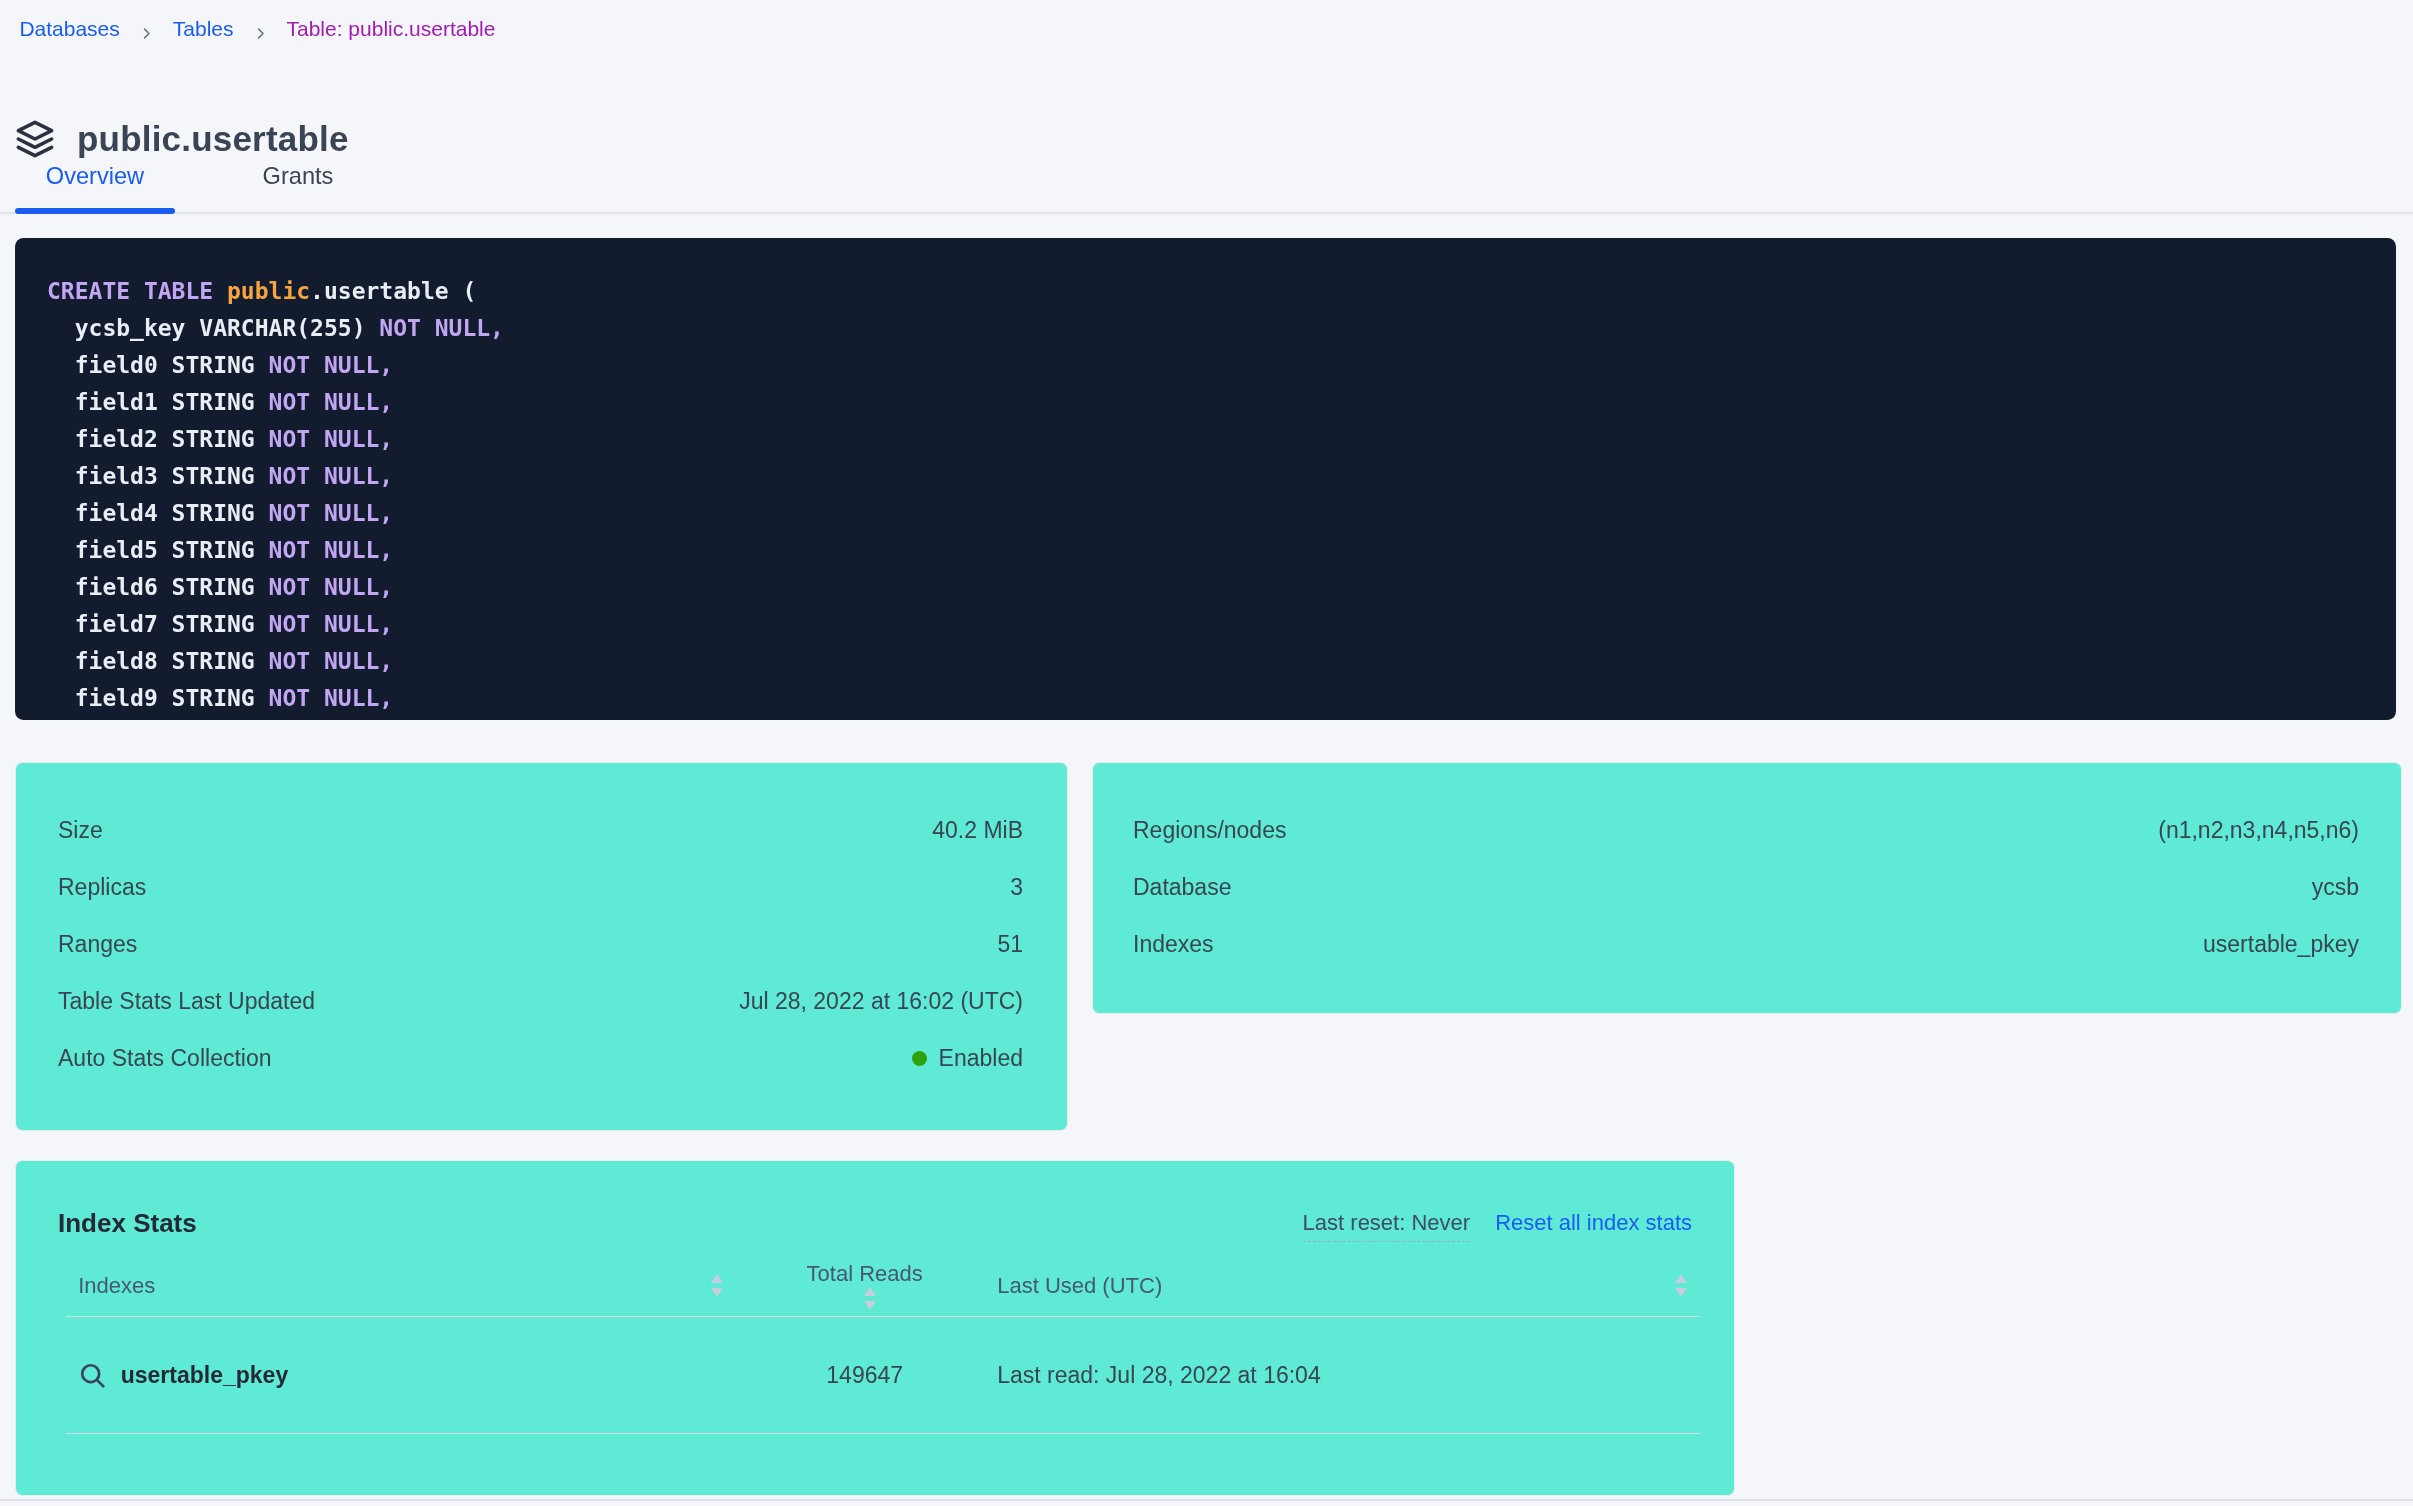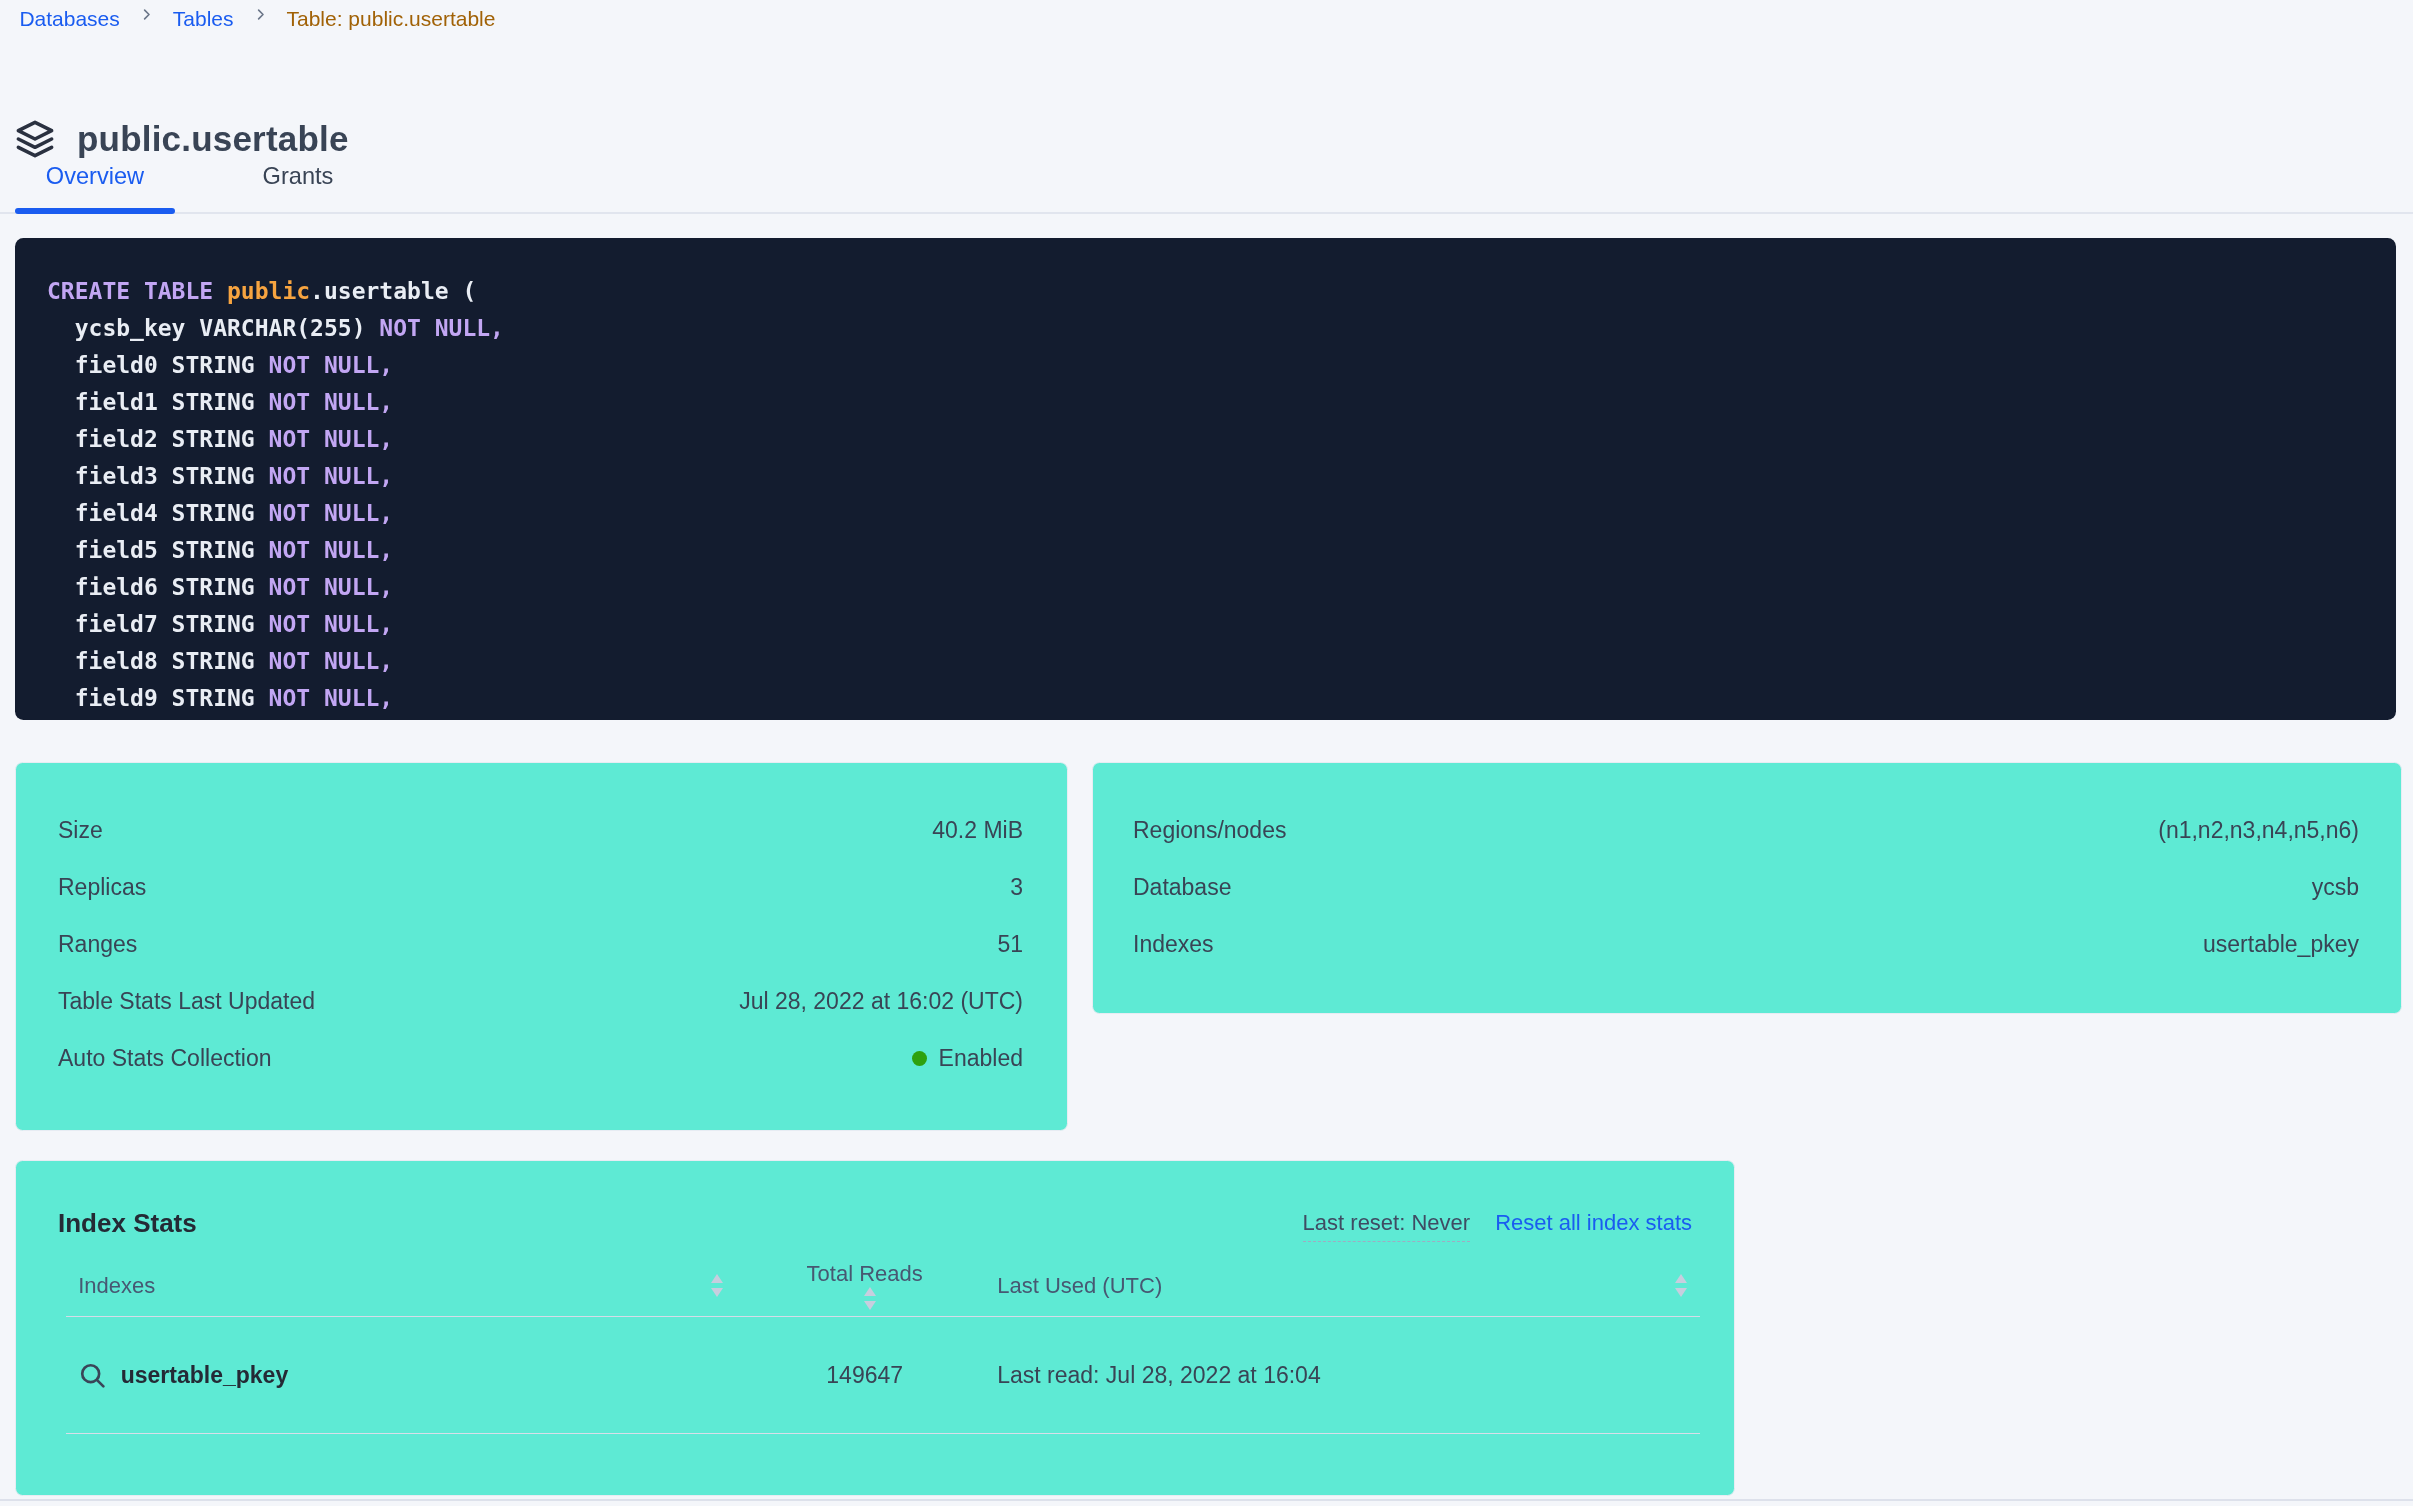--- a/index.html
+++ b/index.html
@@ -5,24 +5,24 @@
   html,body{margin:0;padding:0;}
   body{
     width:2413px;height:1506px;position:relative;overflow:hidden;
     background:#f4f6fa;color:#394455;
     font-family:"Liberation Sans", sans-serif;
     -webkit-font-smoothing:antialiased;
   }
   
   .breadcrumb{
     position:absolute;left:19.4px;top:6.7px;height:34px;
-    display:flex;align-items:flex-start;gap:19px;font-size:21px;
+    display:flex;align-items:flex-end;gap:19px;font-size:21px;
   }
   .crumb-link{color:#1a5cf0;text-decoration:none;cursor:pointer;}
-  .crumb-current{color:#a16207;}
+  .crumb-current{color:#a21caf;}
   .crumb-chevron{display:flex;align-items:center;}
   
   .title-row{position:absolute;left:15px;top:71px;display:flex;align-items:center;gap:22px;margin-top:48px;}
   .title-row h1{margin:0;font-size:35px;font-weight:600;color:#394455;letter-spacing:0.2px;}
   
   .tabs{position:absolute;left:0;top:159px;width:100%;height:56px;}
   .tab{position:absolute;top:0;height:35px;display:flex;align-items:center;justify-content:center;
        font-size:23.6px;cursor:pointer;}
   .tab-overview{left:15px;width:160px;color:#1a5cf0;font-weight:500;}
   .tab-grants{left:239px;width:118px;color:#394455;font-weight:400;}

